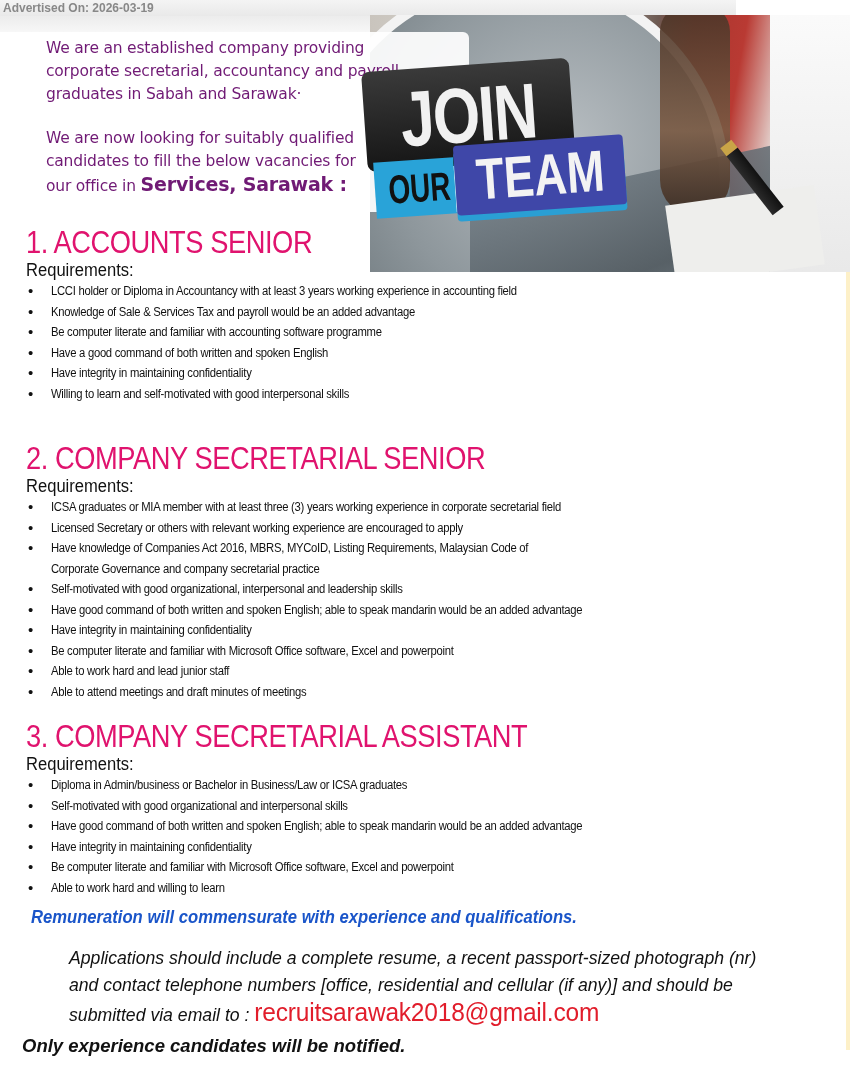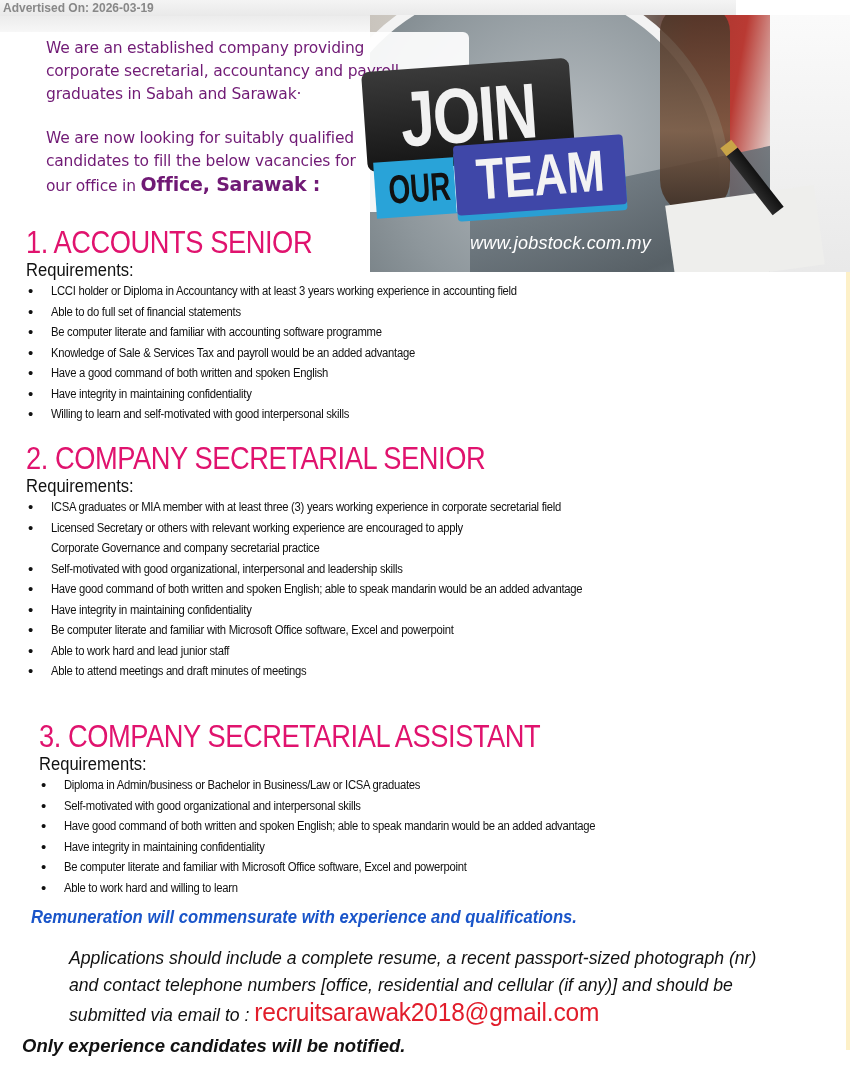--- a/index.html
+++ b/index.html
@@ -120,21 +120,21 @@
     font-family: "Liberation Sans", sans-serif; font-size: 12px; line-height: 20.5px;
     color: #111; letter-spacing: -.3px; white-space: nowrap;
   }
   .req-list li .txt { display: inline-block; transform: scaleX(.94); transform-origin: left; }
   .req-list li::before {
     content: "•"; position: absolute; left: 2px; top: 0; font-size: 15px;
   }
 
   #sec1 { top: 225px; }
   #sec2 { top: 441px; }
-  #sec3 { top: 719px; margin-left: 13px; }
+  #sec3 { top: 719px; }
 
   .remuneration {
     position: absolute; left: 31px; top: 907px;
     font-family: "Liberation Sans", sans-serif; font-style: italic; font-weight: bold;
     font-size: 17.5px; color: #1a55c9; transform: scaleX(.95); transform-origin: left;
     white-space: nowrap;
   }
   .apply {
     position: absolute; left: 22px; top: 945px; width: 800px;
     font-family: "Liberation Sans", sans-serif; font-style: italic;
@@ -157,60 +157,59 @@
 <div class="top-band"></div>
 <div class="right-edge"></div>
 
 <div class="hero">
   <div class="arc"></div>
   <div class="desk"></div>
   <div class="hair"></div>
   <div class="shirt"></div>
   <div class="paper"></div>
   <div class="pen"></div>
-  <div class="website">www.jobstock.com.my</div>
 </div>
 
 <div class="intro">
   <p class="p1">
     <span>We are an established company providing</span><br>
     <span>corporate secretarial, accountancy and payroll</span><br>
     <span>graduates in Sabah and Sarawak·</span>
   </p>
   <p class="p2">
     <span>We are now looking for suitably qualified</span><br>
     <span>candidates to fill the below vacancies for</span><br>
-    <span>our office in </span><span class="loc">Office, Sarawak :</span>
+    <span>our office in </span><span class="loc">Services, Sarawak :</span>
   </p>
 </div>
 
 <div class="badge-join"><span>JOIN</span></div>
 <div class="badge-our"><span>OUR</span></div>
 <div class="badge-team"><span>TEAM</span></div>
 
 <div class="section" id="sec1">
   <div class="sec-title">1. ACCOUNTS SENIOR</div>
   <div class="req-label">Requirements:</div>
   <ul class="req-list">
     <li><span class="txt">LCCI holder or Diploma in Accountancy with at least 3 years working experience in accounting field</span></li>
-    <li><span class="txt">Able to do full set of financial statements</span></li>
+    <li><span class="txt">Knowledge of Sale &amp; Services Tax and payroll would be an added advantage</span></li>
     <li><span class="txt">Be computer literate and familiar with accounting software programme</span></li>
-    <li><span class="txt">Knowledge of Sale &amp; Services Tax and payroll would be an added advantage</span></li>
     <li><span class="txt">Have a good command of both written and spoken English</span></li>
     <li><span class="txt">Have integrity in maintaining confidentiality</span></li>
     <li><span class="txt">Willing to learn and self-motivated with good interpersonal skills</span></li>
   </ul>
 </div>
 
 <div class="section" id="sec2">
   <div class="sec-title">2. COMPANY SECRETARIAL SENIOR</div>
   <div class="req-label">Requirements:</div>
   <ul class="req-list">
     <li><span class="txt">ICSA graduates or MIA member with at least three (3) years working experience in corporate secretarial field</span></li>
     <li><span class="txt">Licensed Secretary or others with relevant working experience are encouraged to apply</span></li>
+    <li><span class="txt">Have knowledge of Companies Act 2016, MBRS, MYCoID, Listing Requirements, Malaysian Code of</span></li>
     <li class="cont"><span class="txt">Corporate Governance and company secretarial practice</span></li>
     <li><span class="txt">Self-motivated with good organizational, interpersonal and leadership skills</span></li>
     <li><span class="txt">Have good command of both written and spoken English; able to speak mandarin would be an added advantage</span></li>
     <li><span class="txt">Have integrity in maintaining confidentiality</span></li>
     <li><span class="txt">Be computer literate and familiar with Microsoft Office software, Excel and powerpoint</span></li>
     <li><span class="txt">Able to work hard and lead junior staff</span></li>
     <li><span class="txt">Able to attend meetings and draft minutes of meetings</span></li>
   </ul>
 </div>
 

